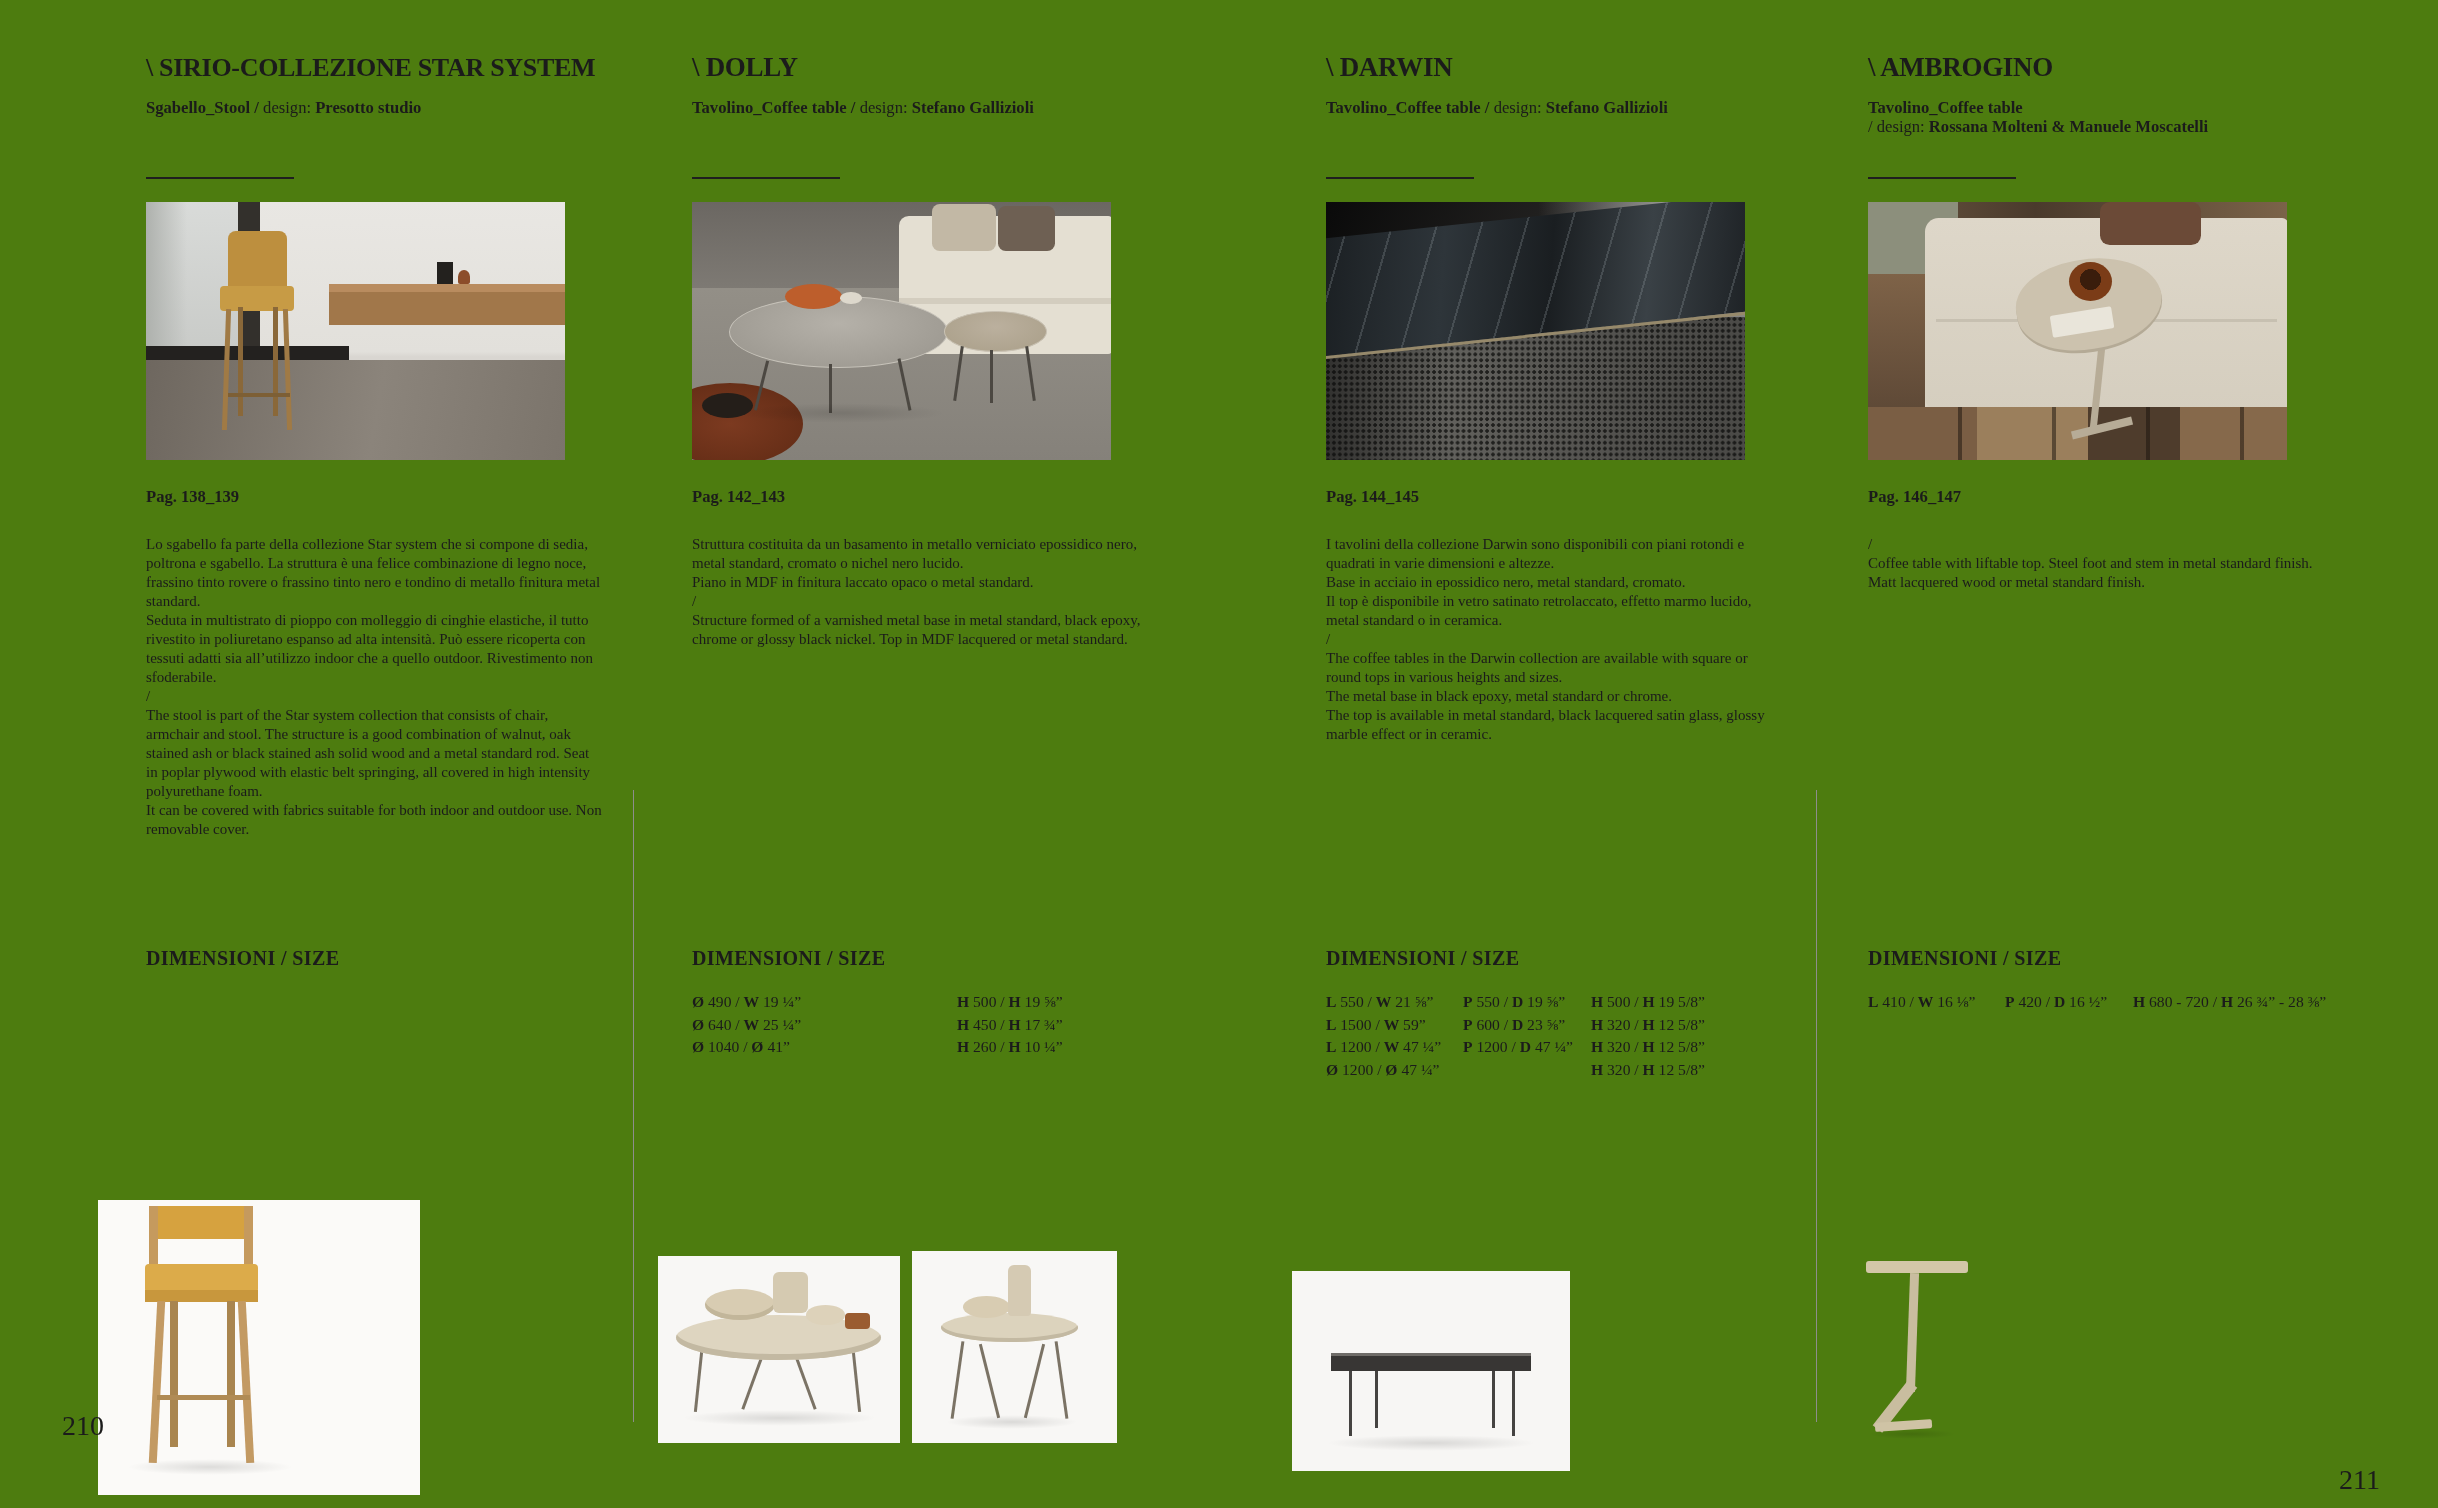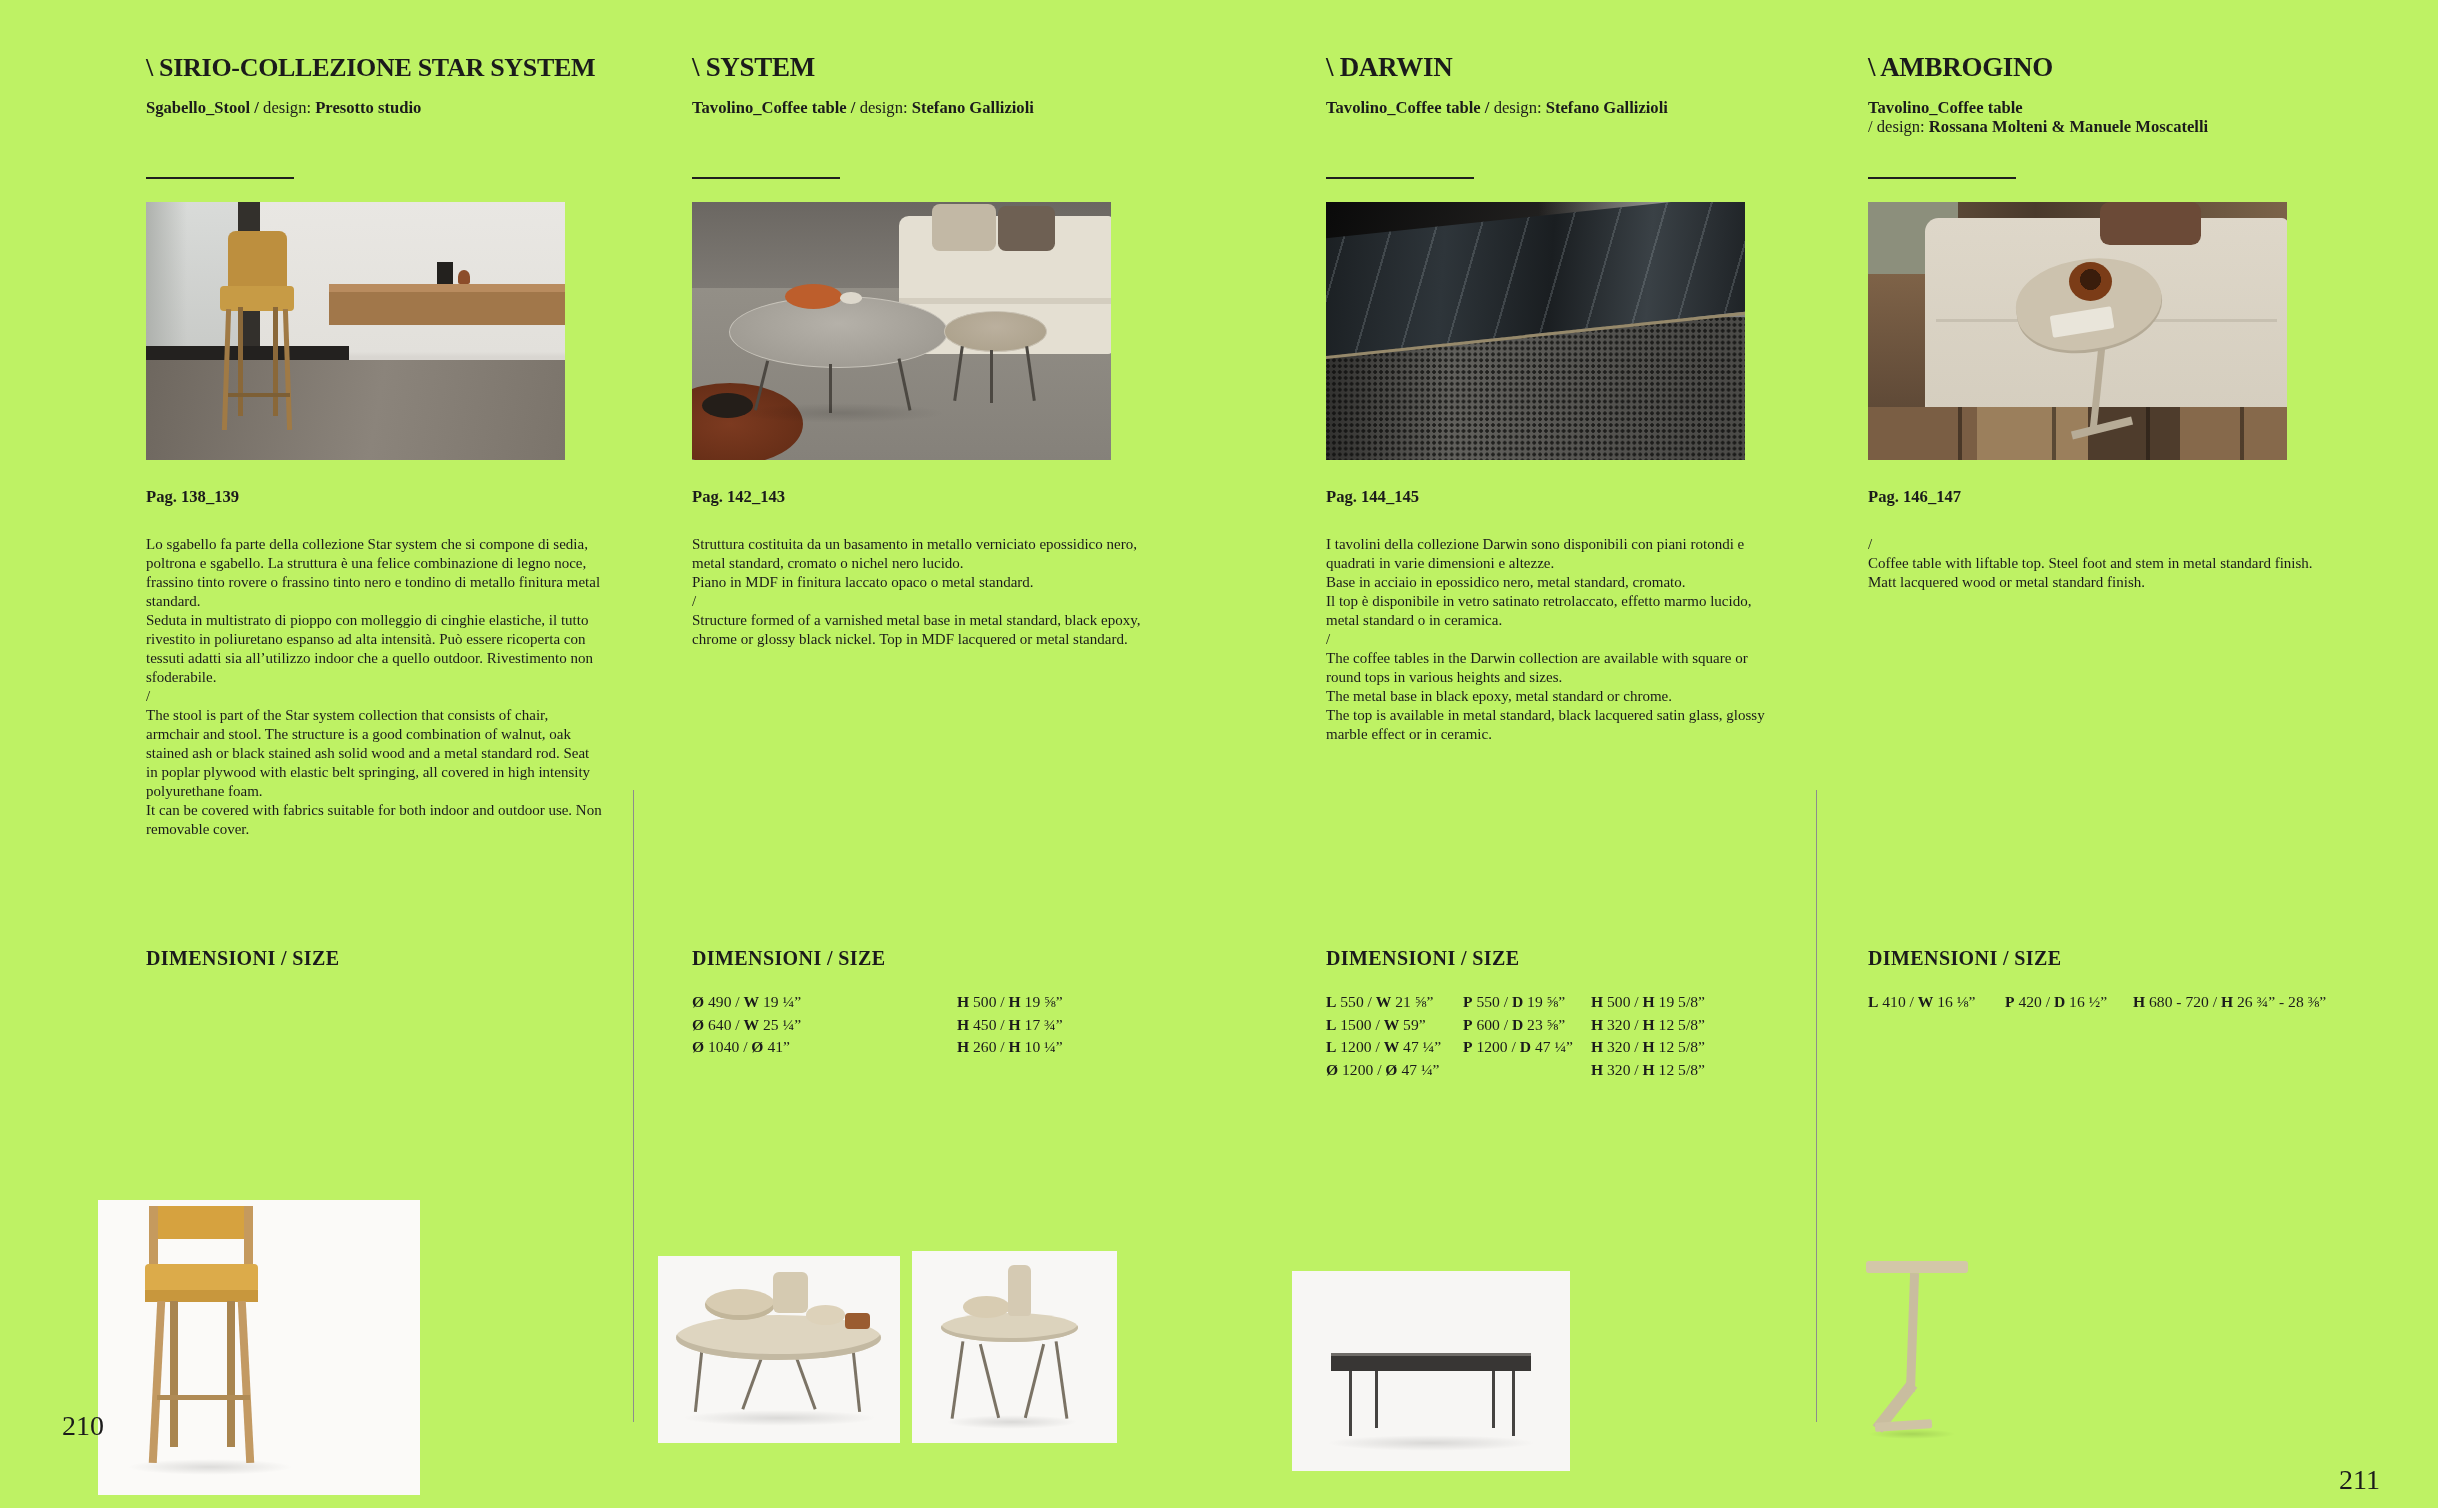--- a/index.html
+++ b/index.html
@@ -1,16 +1,16 @@
 <!DOCTYPE html>
 <html><head>
 <meta charset="utf-8">
 <style>
   html,body{margin:0;padding:0;background:#ffffff;}
-  .canvas{position:relative;width:2438px;height:1509px;background:#bef264;overflow:hidden;
+  .canvas{position:relative;width:2438px;height:1509px;background:#4d7c0f;overflow:hidden;
           font-family:"Liberation Serif","DejaVu Serif",serif;color:#1b1b1b;}
   .col{position:absolute;top:0;width:466px;}
   .title{position:absolute;top:51px;left:0;margin:0;font-size:27px;line-height:33px;font-weight:bold;letter-spacing:-0.3px;white-space:nowrap;}
   .subtitle{position:absolute;top:99px;left:0;margin:0;font-size:16.6px;line-height:18.5px;}
   .rule{position:absolute;top:177px;left:0;width:148px;height:2px;background:#1f1f1f;}
   .photo{position:absolute;top:202px;left:0;width:419px;height:258px;overflow:hidden;}
   .photo div{position:absolute;}
   .pag{position:absolute;top:487px;left:0;margin:0;font-size:16.6px;font-weight:bold;}
   .desc{position:absolute;top:535px;left:0;width:458px;font-size:15px;line-height:19px;}
   .desc span{display:block;white-space:pre-line;}
@@ -184,21 +184,21 @@
       <span class="desc-sep">/</span>
       <span class="desc-en">The stool is part of the Star system collection that consists of chair, armchair and stool. The structure is a good combination of walnut, oak stained ash or black stained ash solid wood and a metal standard rod. Seat in poplar plywood with elastic belt springing, all covered in high intensity polyurethane foam.
 It can be covered with fabrics suitable for both indoor and outdoor use. Non removable cover.</span>
     </div>
     <div class="dims">
       <h3 class="dims-h">DIMENSIONI / SIZE</h3>
     </div>
   </section>
 
   <section class="col" style="left:692px">
-    <h2 class="title">\ SYSTEM</h2>
+    <h2 class="title">\ DOLLY</h2>
     <p class="subtitle"><b>Tavolino_Coffee table /</b>
       <span>design:</span>
       <b>Stefano Gallizioli</b></p>
     <div class="rule"></div>
     <div class="photo ph2">
       <div class="wall"></div>
       <div class="carpet"></div>
       <div class="sofa"></div>
       <div class="cush1"></div>
       <div class="cush2"></div>

